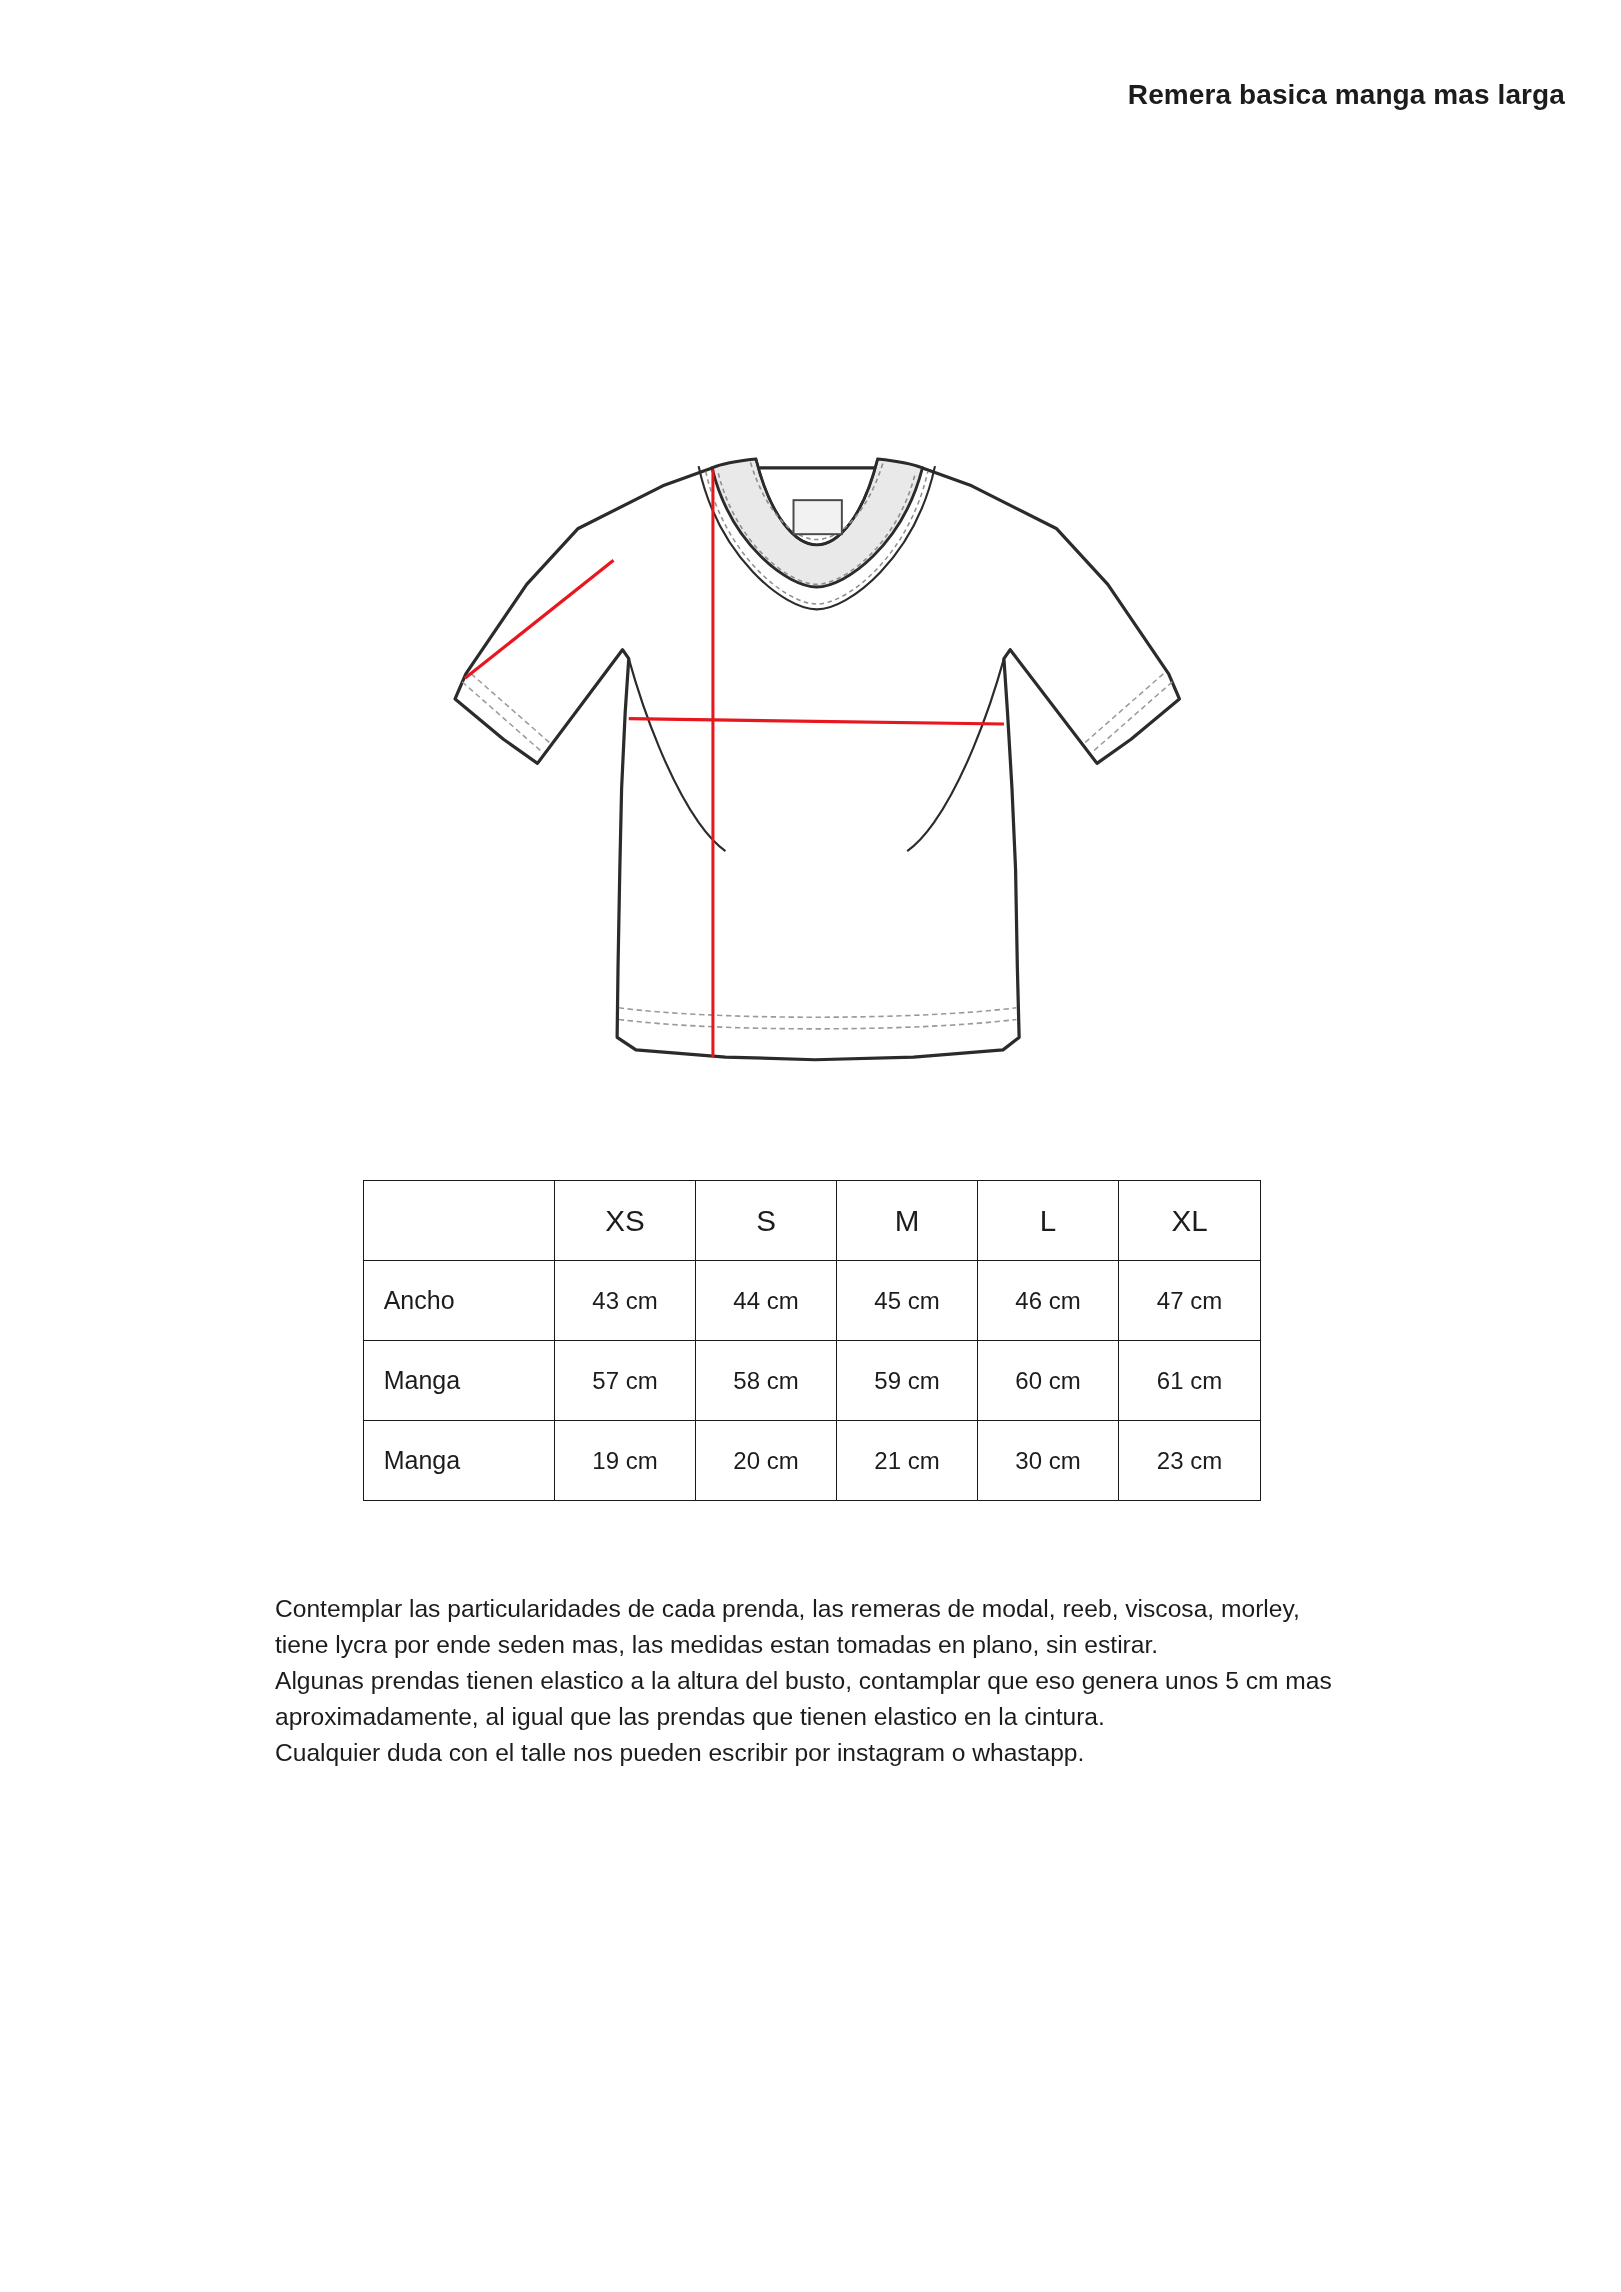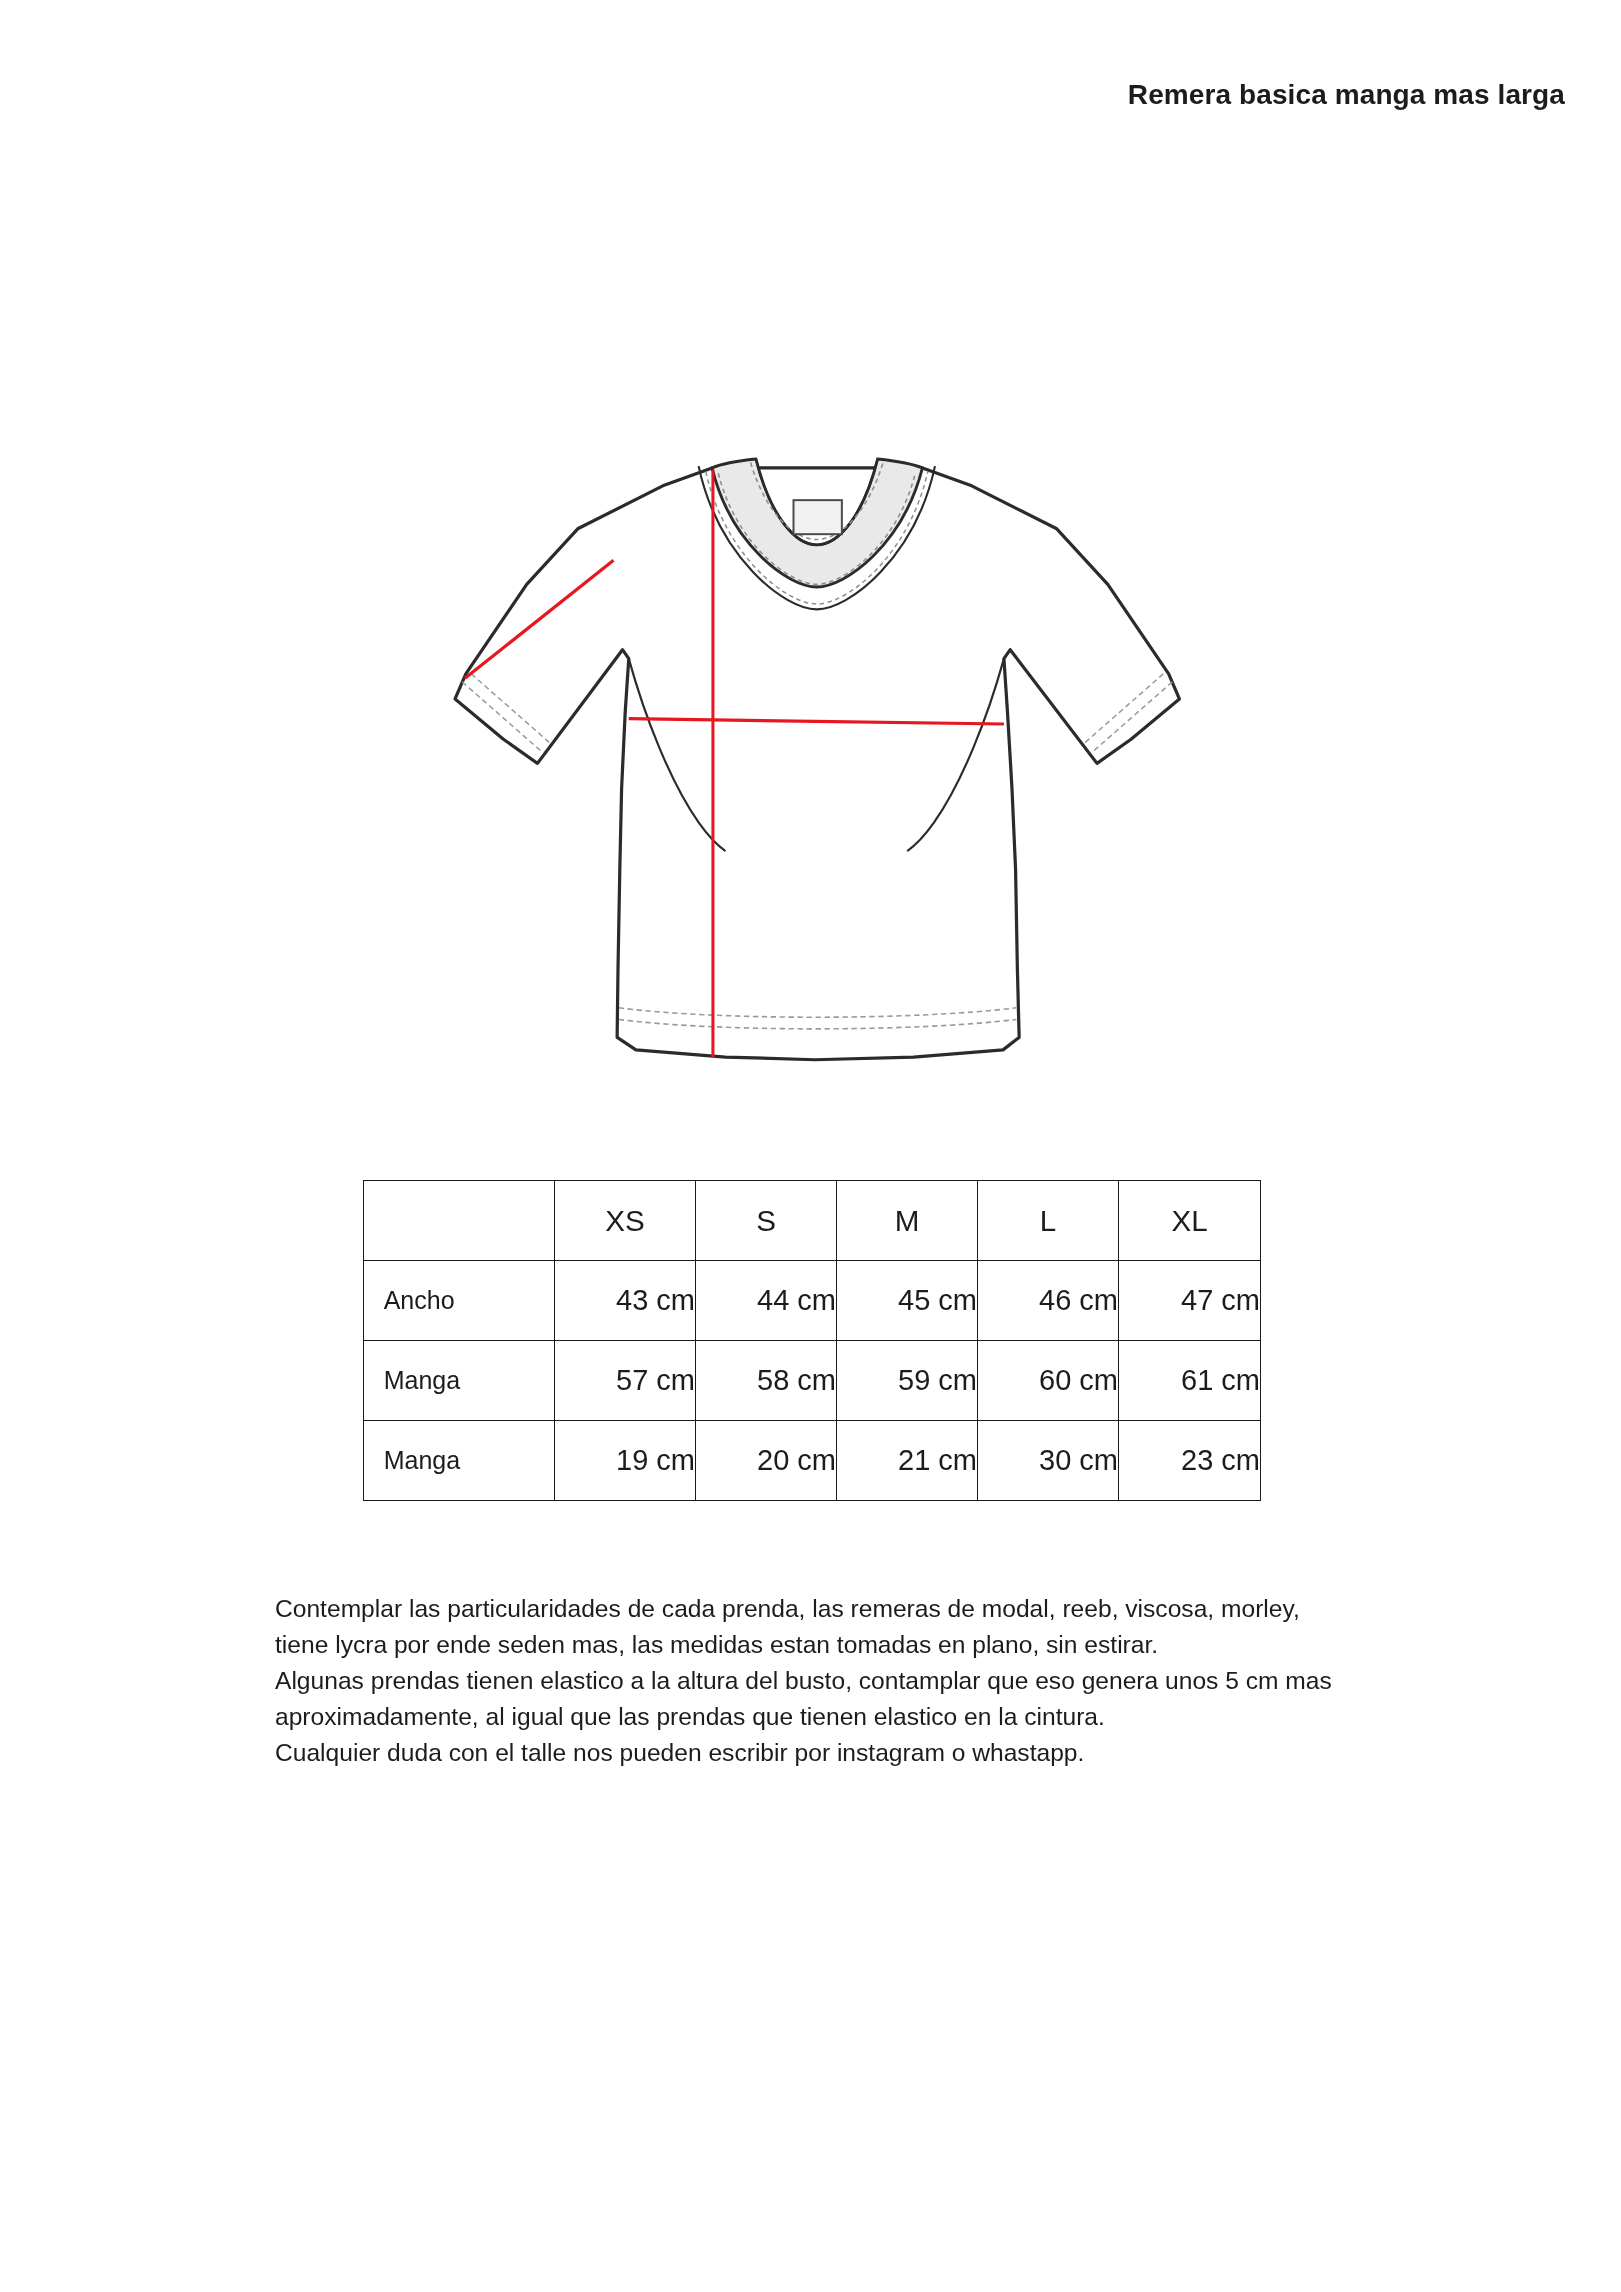--- a/index.html
+++ b/index.html
@@ -70,22 +70,22 @@
   .size-table th.hdr {
     text-align: center;
     font-size: 29.6px;
   }
   .size-table td.rowlabel {
     text-align: left;
     padding-left: 19.7px;
     font-size: 25px;
   }
   .size-table td.val {
-    text-align: right;
-    font-size: 29px;
+    text-align: center;
+    font-size: 24px;
   }
   .size-table th.corner { border-right-width: 1.8px; }
 
   
   .notes {
     position: absolute;
     left: 275px;
     top: 1591px;
     width: 1084px;
     font-family: "Liberation Sans", sans-serif;

